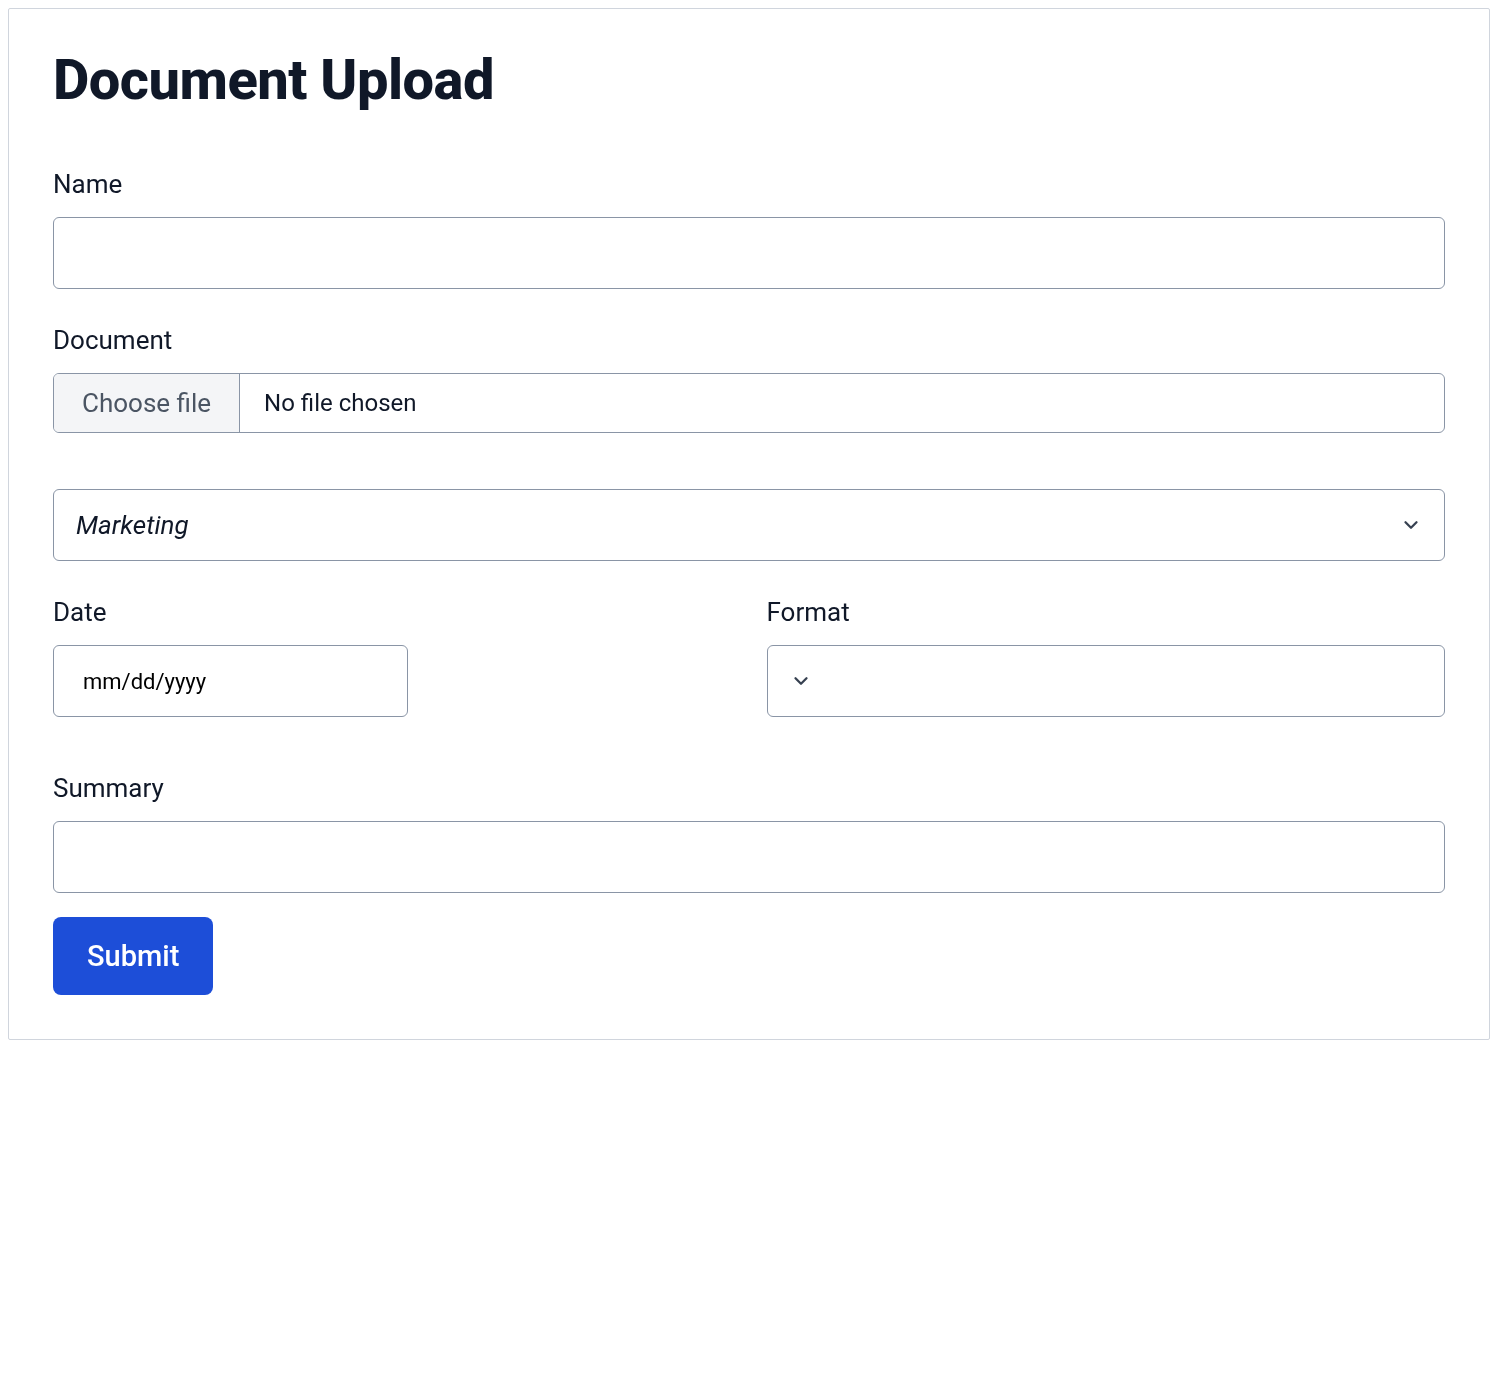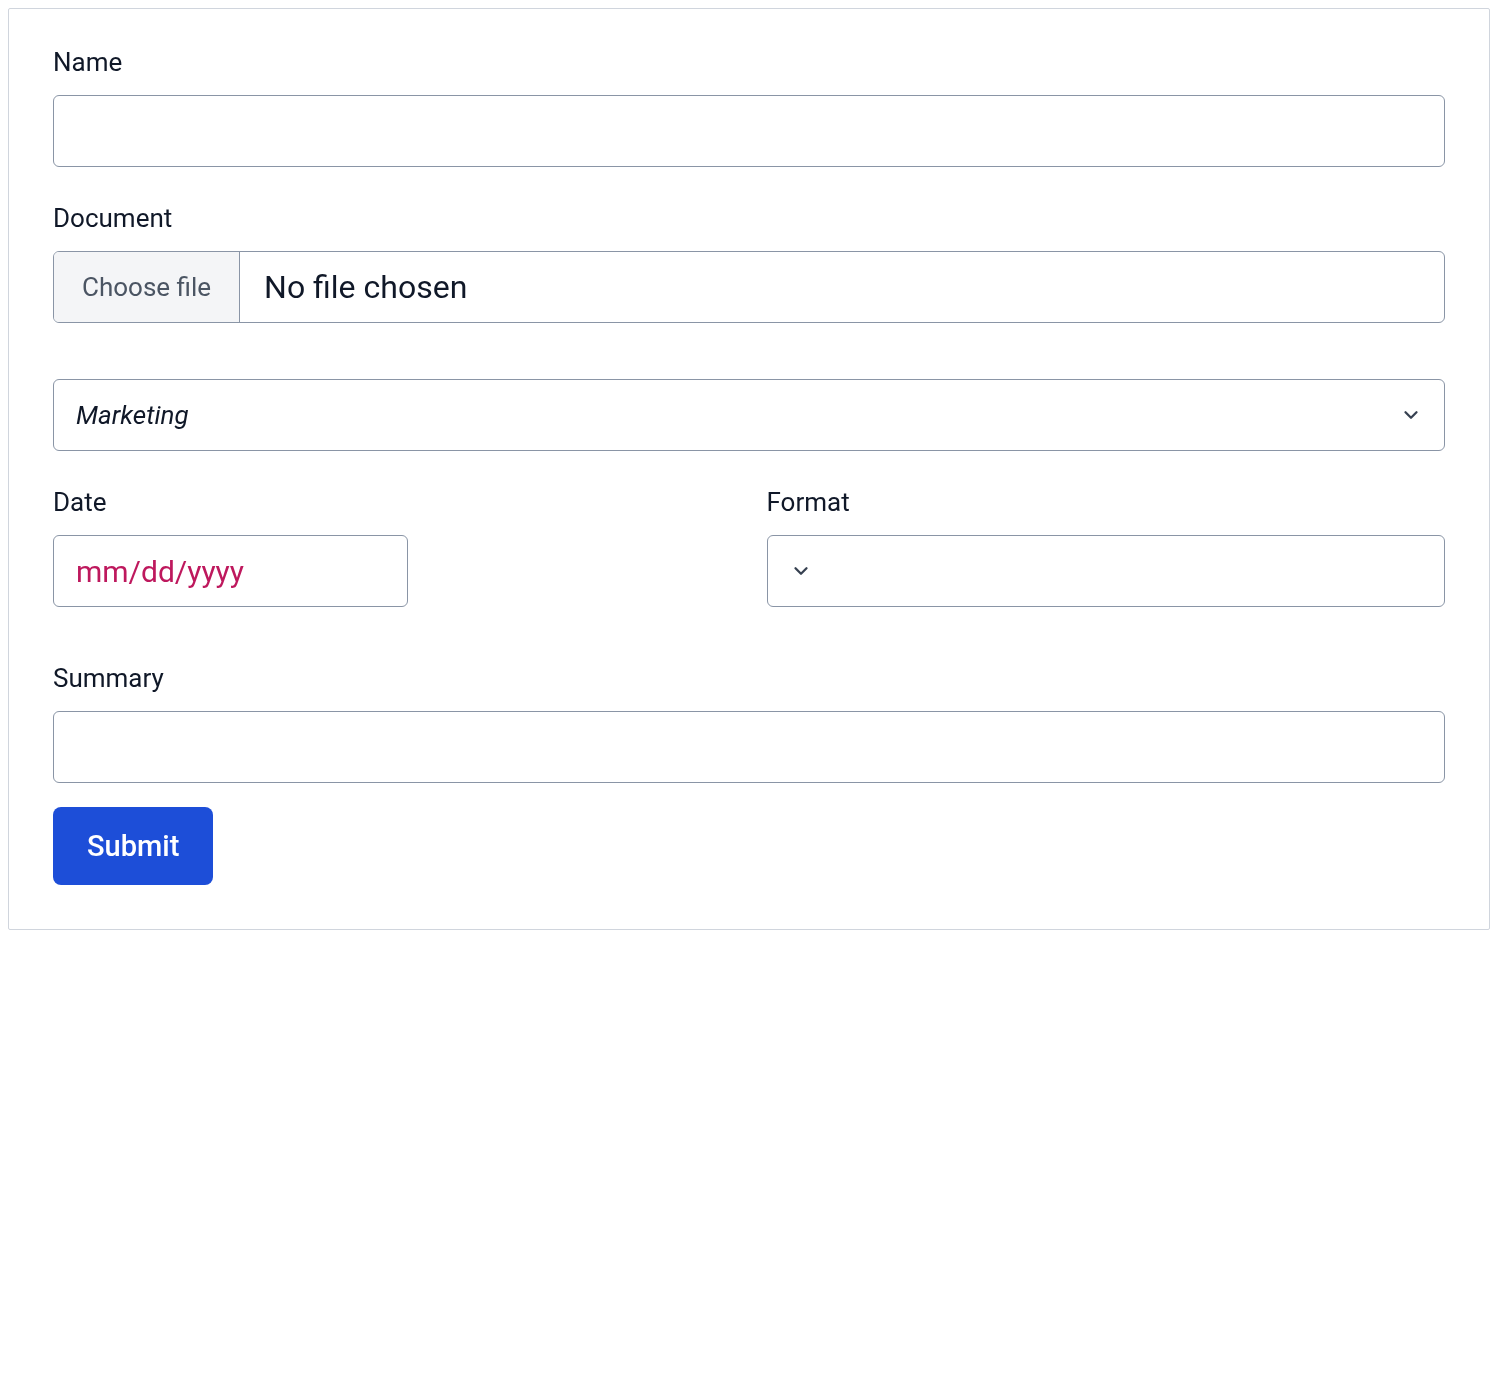--- a/index.html
+++ b/index.html
@@ -51,39 +51,39 @@
       color: #101828;
     }
     input[type="text"] {
       height: 72px;
       padding: 0 20px;
       outline: none;
     }
     .file-wrapper {
       display: flex;
       align-items: stretch;
-      height: 72px;
+      height: 60px;
       overflow: hidden;
     }
     .choose-file-btn {
       background: #f4f5f7;
       border: none;
       border-right: 1px solid #8a95a6;
       padding: 0 28px;
       font-size: 26px;
       color: #4b5563;
       cursor: pointer;
       font-family: inherit;
     }
     .file-status {
       flex: 1;
       display: flex;
       align-items: center;
       padding: 0 24px;
-      font-size: 32px;
+      font-size: 24px;
       color: #101828;
     }
     .help-text {
       font-size: 23px;
       color: #4b5563;
       margin-top: 14px;
     }
     .select-wrapper {
       position: relative;
       height: 72px;
@@ -107,25 +107,25 @@
       display: flex;
       gap: 35px;
       margin-bottom: 56px;
     }
     .col {
       flex: 1;
     }
     .date-input {
       width: 355px;
       height: 72px;
-      padding: 0 22px;
+      padding: 0 29px;
       display: flex;
       align-items: center;
-      color: #be185d;
-      font-size: 30px;
+      color: #000000;
+      font-size: 22px;
       cursor: text;
     }
     .submit-btn {
       background: #1d4ed8;
       color: #fff;
       border: none;
       border-radius: 8px;
       padding: 22px 34px;
       font-size: 29px;
       font-weight: 500;
@@ -136,20 +136,21 @@
       height: 66px;
     }
     .summary-group {
       margin-bottom: 24px;
     }
   </style>
 </head>
 <body>
 
 <div class="container">
+  <h1>Document Upload</h1>
 
   <div class="field-group">
     <label>Name</label>
     <input type="text" value="" style="">
   </div>
 
   <div class="field-group file-group">
     <label>Document</label>
     <div class="file-wrapper">
       <button class="choose-file-btn">Choose file</button>

